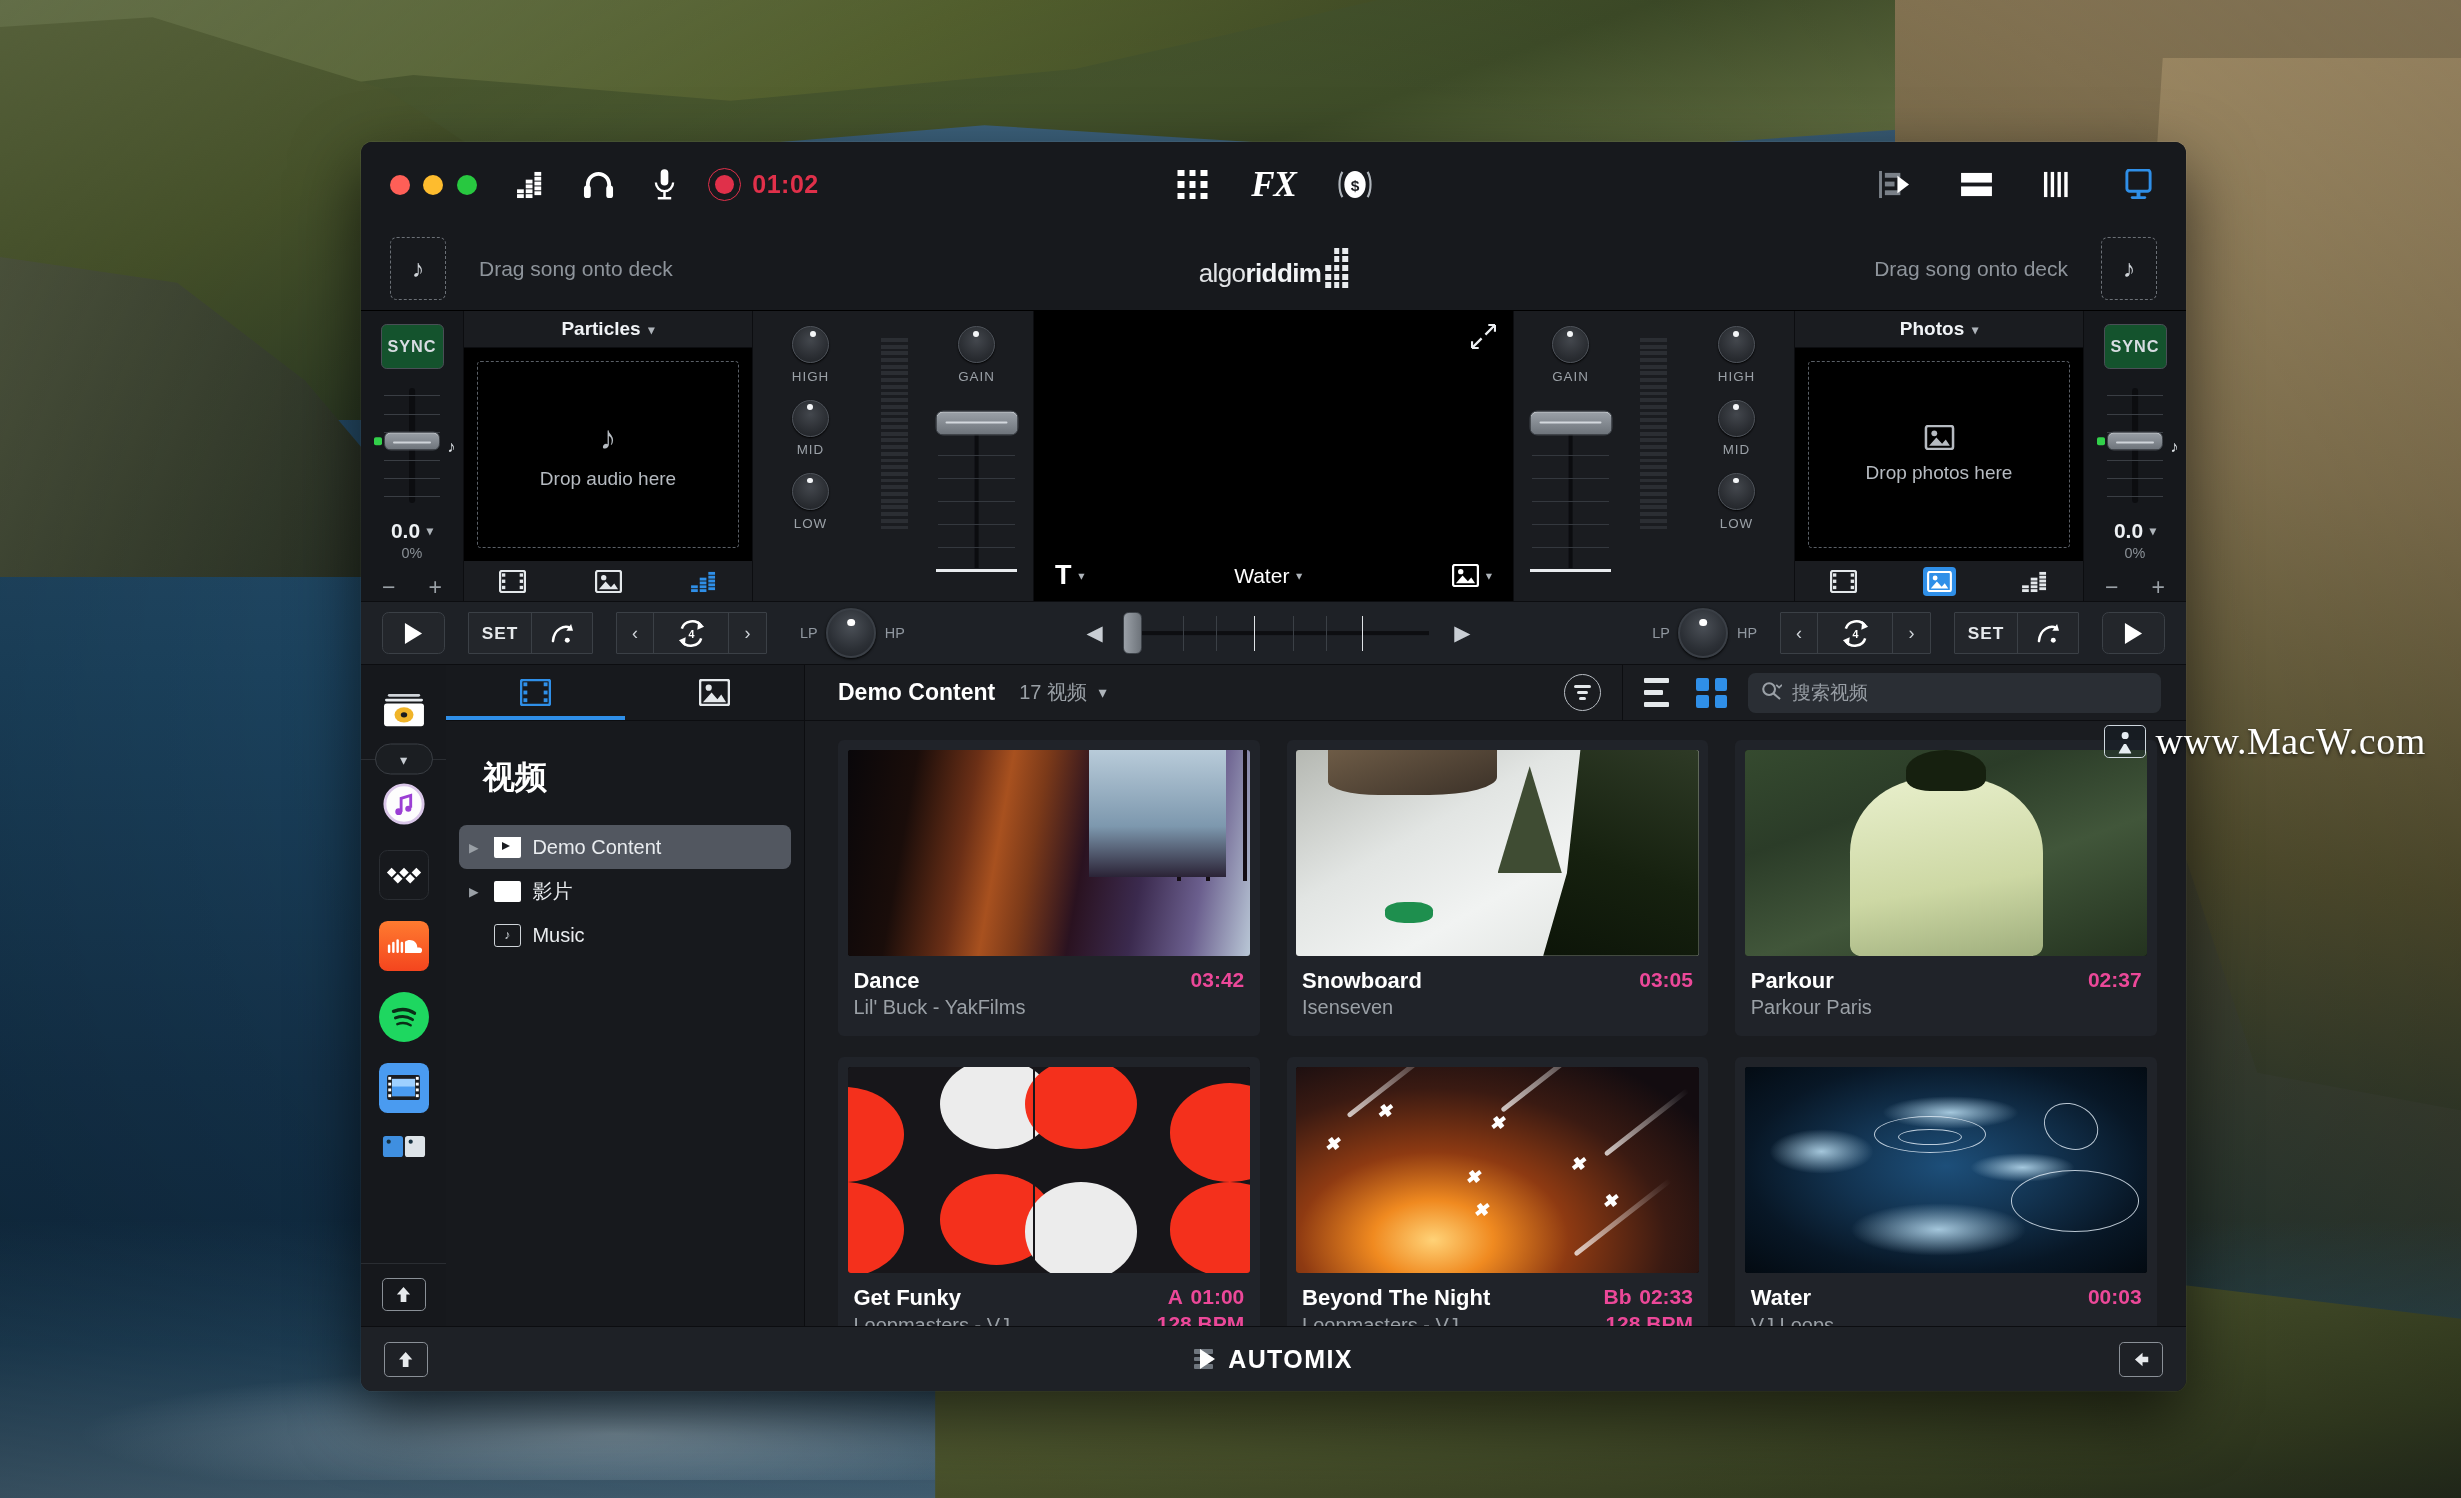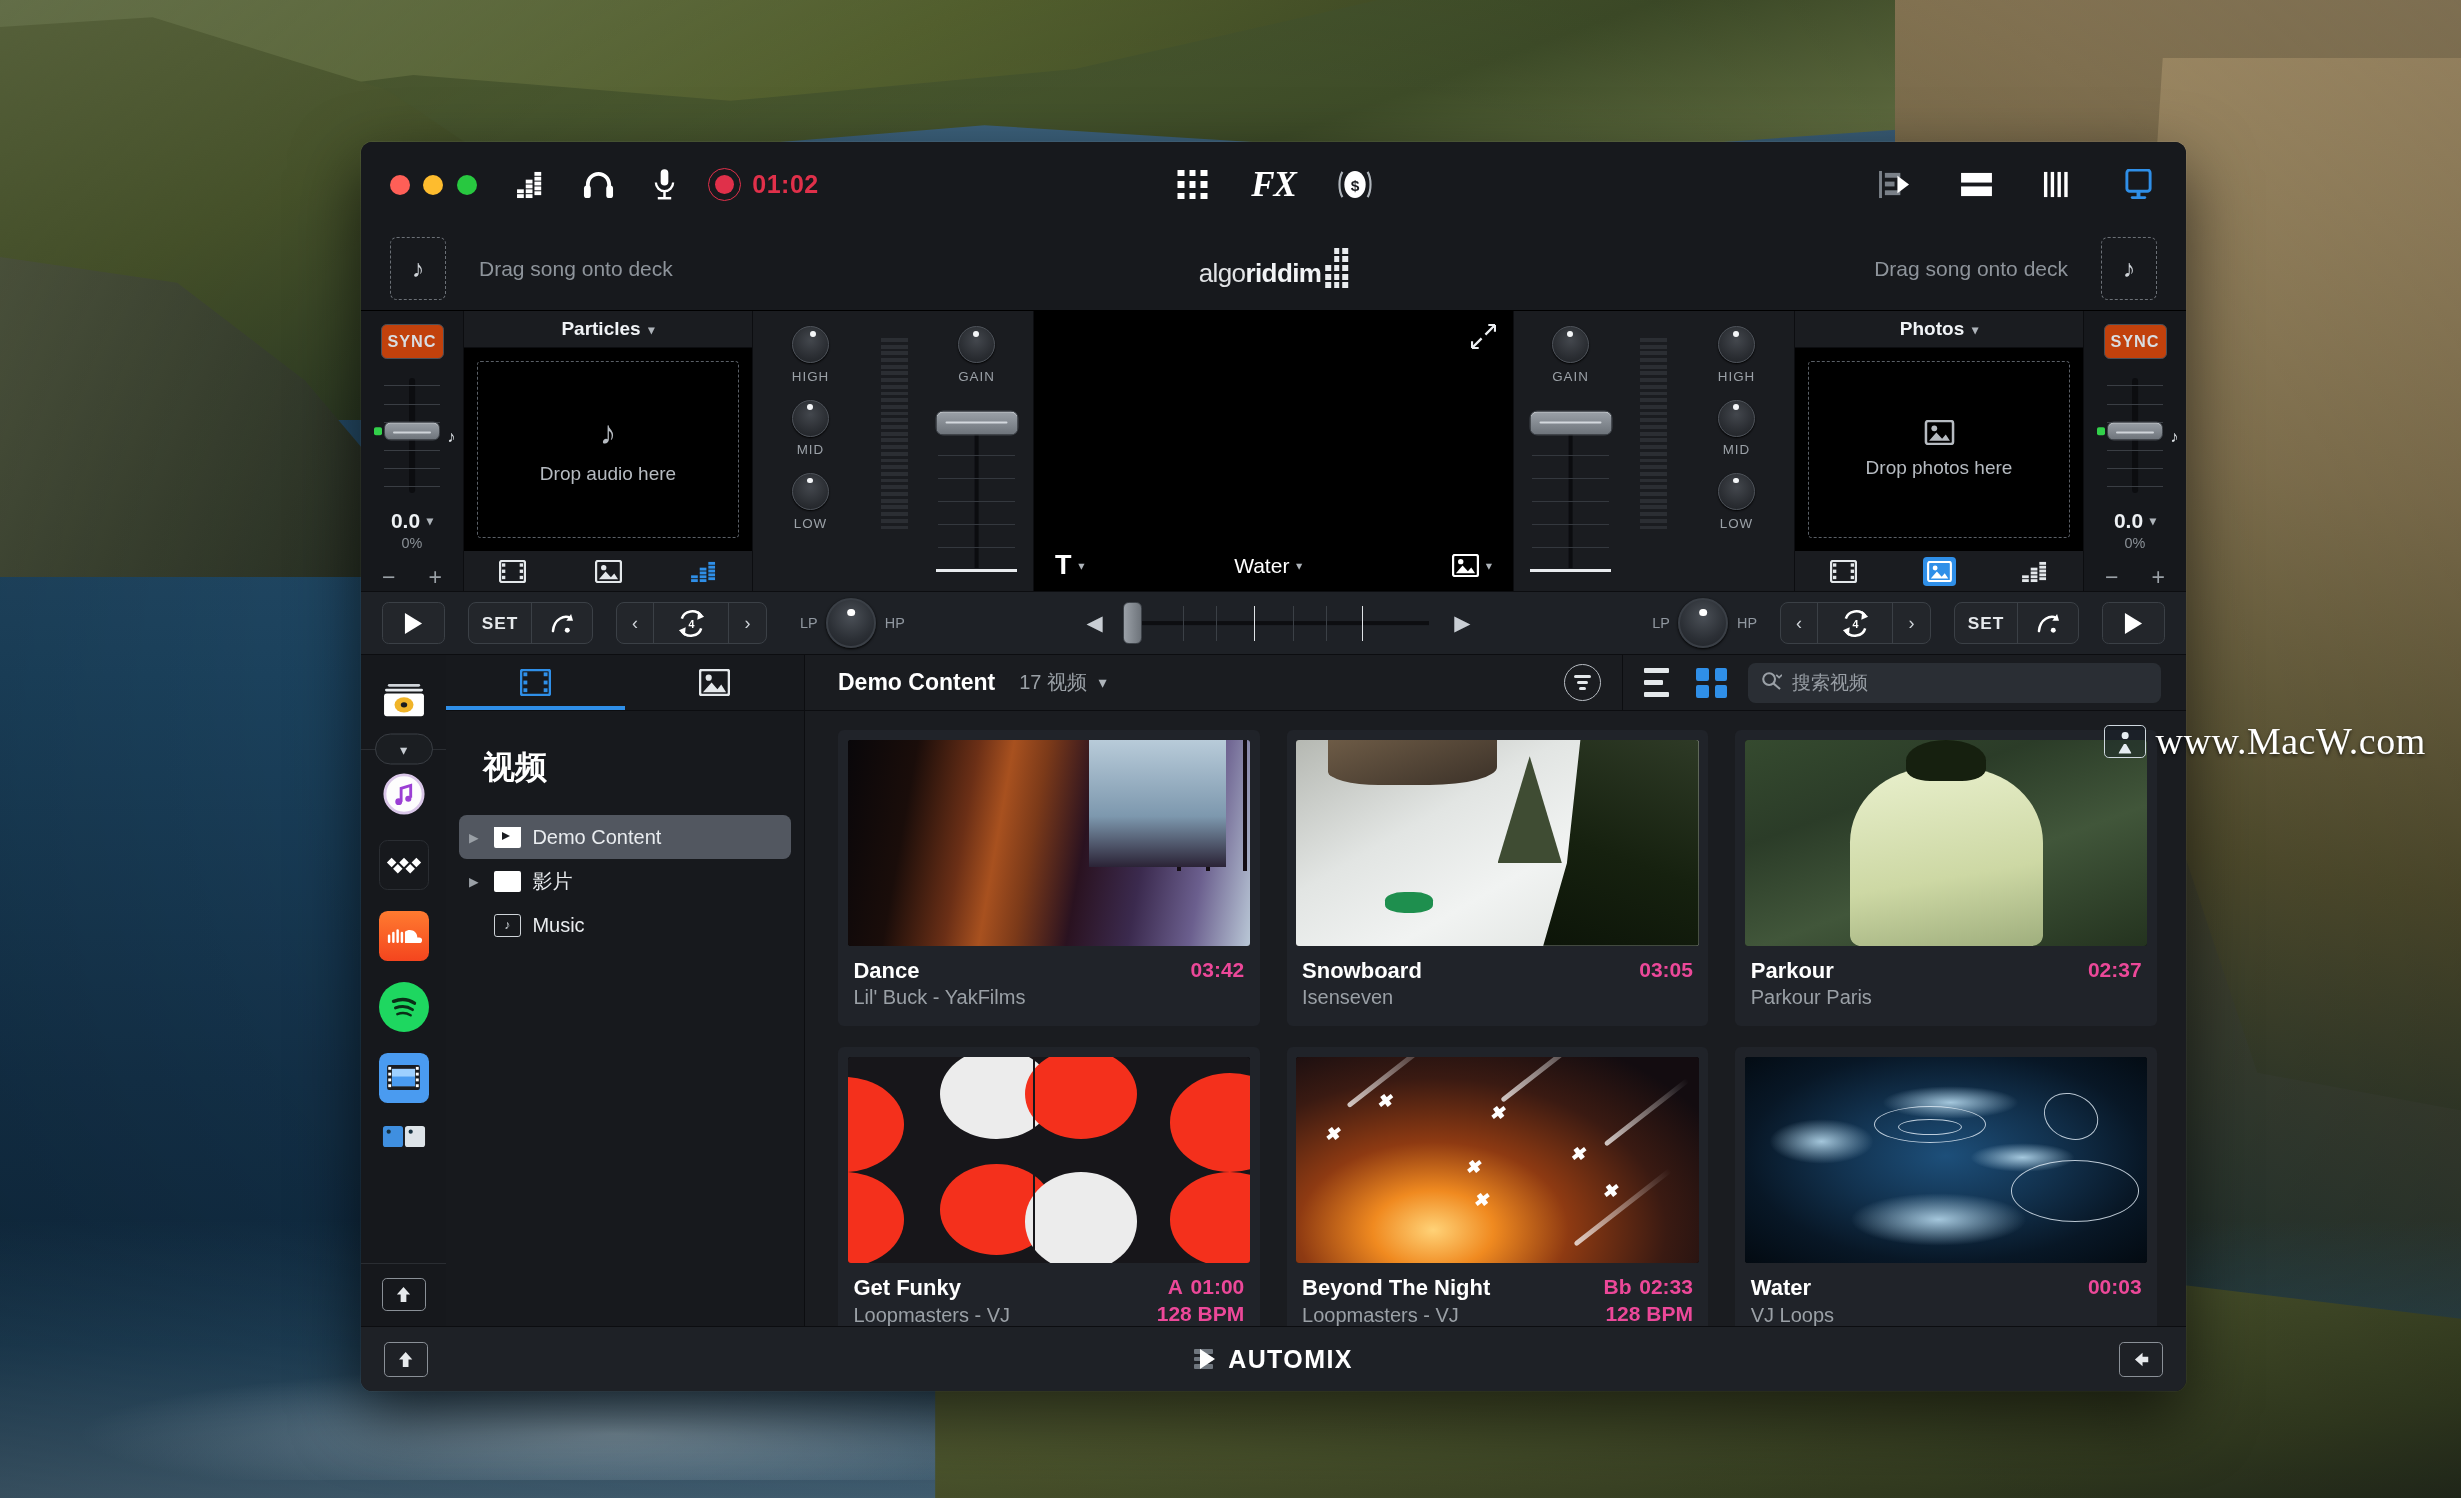--- a/index.html
+++ b/index.html
@@ -98,21 +98,21 @@
   .logo-txt b{font-weight:700;} .logo-txt span{font-weight:400;opacity:.92;}
   .logo-bars { display:grid; grid-template-columns:repeat(3,5.8px); grid-template-rows:repeat(5,5.8px);
                gap:2.9px; margin-bottom:1px; }
   .logo-bars i{background:#e9ecef;display:block;}
   .logo-bars i.off{background:transparent;}
 
   
   #mixer { flex:0 0 256px; display:flex; background:#1a1c20; border-top:1px solid #000; }
   .side-col { width:102px; background:#16181c; display:flex; flex-direction:column;
               align-items:center; padding-top:13.4px; }
-  .sync-btn { width:63px;height:35px;border:1px solid #4a4f56;border-radius:5.8px;background:#c2410c;
+  .sync-btn { width:63px;height:45px;border:1px solid #4a4f56;border-radius:5.8px;background:#14532d;
               color:#d8dde2;font-size:16.3px;font-weight:600;display:flex;align-items:center;
               justify-content:center;letter-spacing:1px; }
   .v-fader { position:relative; width:60px; height:115px; margin-top:19px; }
   .v-fader .rail { position:absolute; left:50%; top:0; transform:translateX(-50%);
                    width:5.8px; height:100%; background:#0c0d10; border-radius:2.9px; }
   .v-fader .tick { position:absolute; left:1.9px; width:56px; height:1px; background:#3a3e44; }
   .v-fader .knob { position:absolute; left:50%; top:46%; transform:translate(-50%,-50%);
                    width:56px; height:19px; border-radius:6.7px;
                    background:linear-gradient(#9aa0a7,#6e747b); border:1px solid #40454b;
                    box-shadow:inset 0 1px 0 rgba(255,255,255,.35); }
@@ -168,21 +168,21 @@
                         align-items:center; padding:0 21px; }
   .pv-item { display:flex; align-items:center; gap:6.7px; color:#fff; font-size:21px; }
   .chev { font-size:12.5px; color:#aeb4ba; }
 
   
   #transport { flex:0 0 63px; background:#1e2126; display:flex; align-items:center;
                padding:0 21px; gap:0; border-top:1px solid #0c0d10; }
   .tbtn { height:42px; border:1px solid #3b4046; border-radius:6.7px; background:#23262b;
           display:flex; align-items:center; justify-content:center; color:#e6e9ec; }
   .tbtn.play { width:63px; }
-  .seg { display:flex; height:42px; border:1px solid #3b4046; border-radius:8px; overflow:hidden;
+  .seg { display:flex; height:42px; border:1px solid #3b4046; border-radius:1px; overflow:hidden;
          background:#23262b; }
   .seg > div { display:flex;align-items:center;justify-content:center;color:#e6e9ec;
                border-right:1px solid #3b4046; }
   .seg > div:last-child { border-right:none; }
   .seg .w-set{width:63px;font-size:17.3px;font-weight:700;letter-spacing:1px;}
   .seg .w-ico{width:60px;font-size:21px;}
   .seg .w-arr{width:37px;font-size:18px;color:#cfd4d9;}
   .seg .w-loop{width:75px;}
   .filter-knob { width:50px;height:50px;border-radius:50%;
        background:radial-gradient(circle at 50% 36%,#4a4f56,#2c3036 60%,#1e2126);

